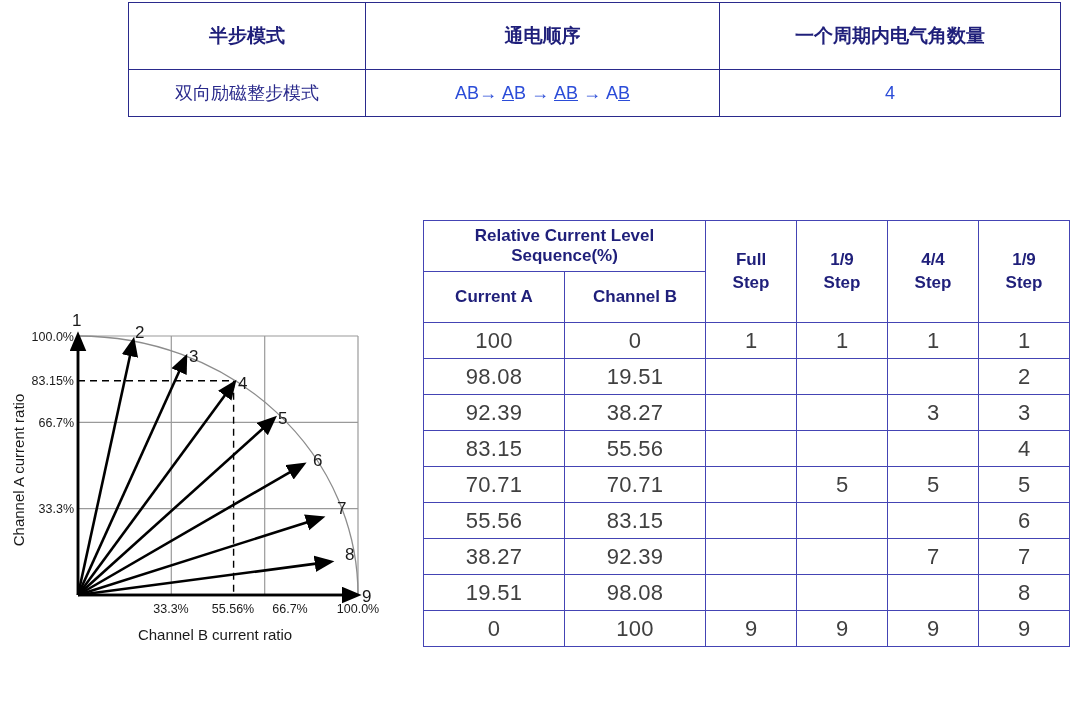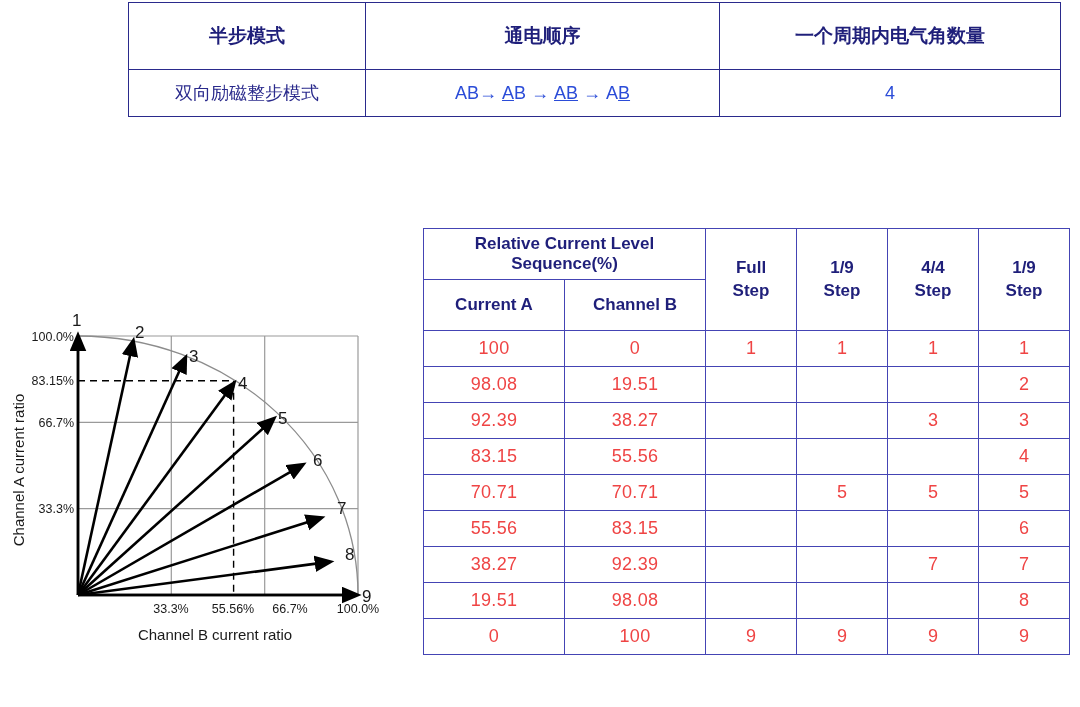--- a/index.html
+++ b/index.html
@@ -59,21 +59,21 @@
   #vector-figure{
     position:absolute;
     left:0px; top:300px;
     width:400px; height:360px;
   }
   #vector-figure svg{display:block;}
 
   
   #seq-table{
     position:absolute;
-    left:423px; top:228px;
+    left:423px; top:220px;
     width:647px;
     border-collapse:collapse;
     table-layout:fixed;
   }
   #seq-table td,#seq-table th{
     border:1.4px solid #4444b4;
     text-align:center;
     vertical-align:middle;
     padding:0;
   }
@@ -83,22 +83,22 @@
     color:#1f1f7a;
   }
   #seq-table thead th.grp{height:50px;}
   #seq-table thead th.sub{height:50px;}
   #seq-table thead th.step{height:100px;line-height:1.3;}
   #seq-table .ca{width:130px;}
   #seq-table .cb{width:156px;}
   #seq-table .cs{width:90px;}
   #seq-table tbody td{
     height:35px;
-    font-size:18px;
-    color:#ef4444;
+    font-size:22px;
+    color:#404040;
   }
   #seq-table tbody td.num{letter-spacing:0.3px;}
 
   
   .axis-label{
     font-family:"Liberation Sans","DejaVu Sans",sans-serif;
     fill:#1a1a1a;
   }
 </style>
 </head>

